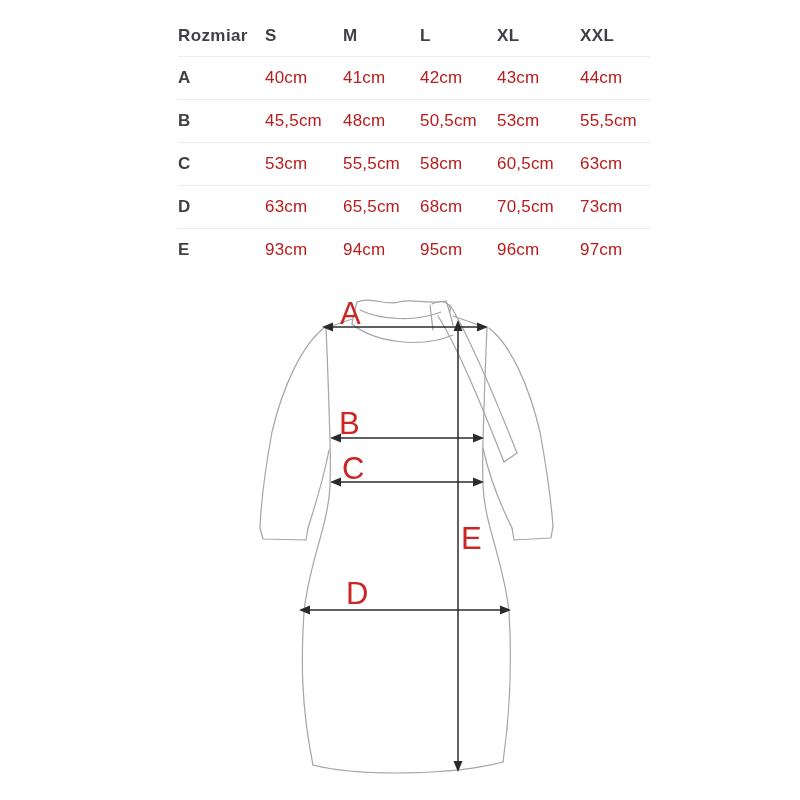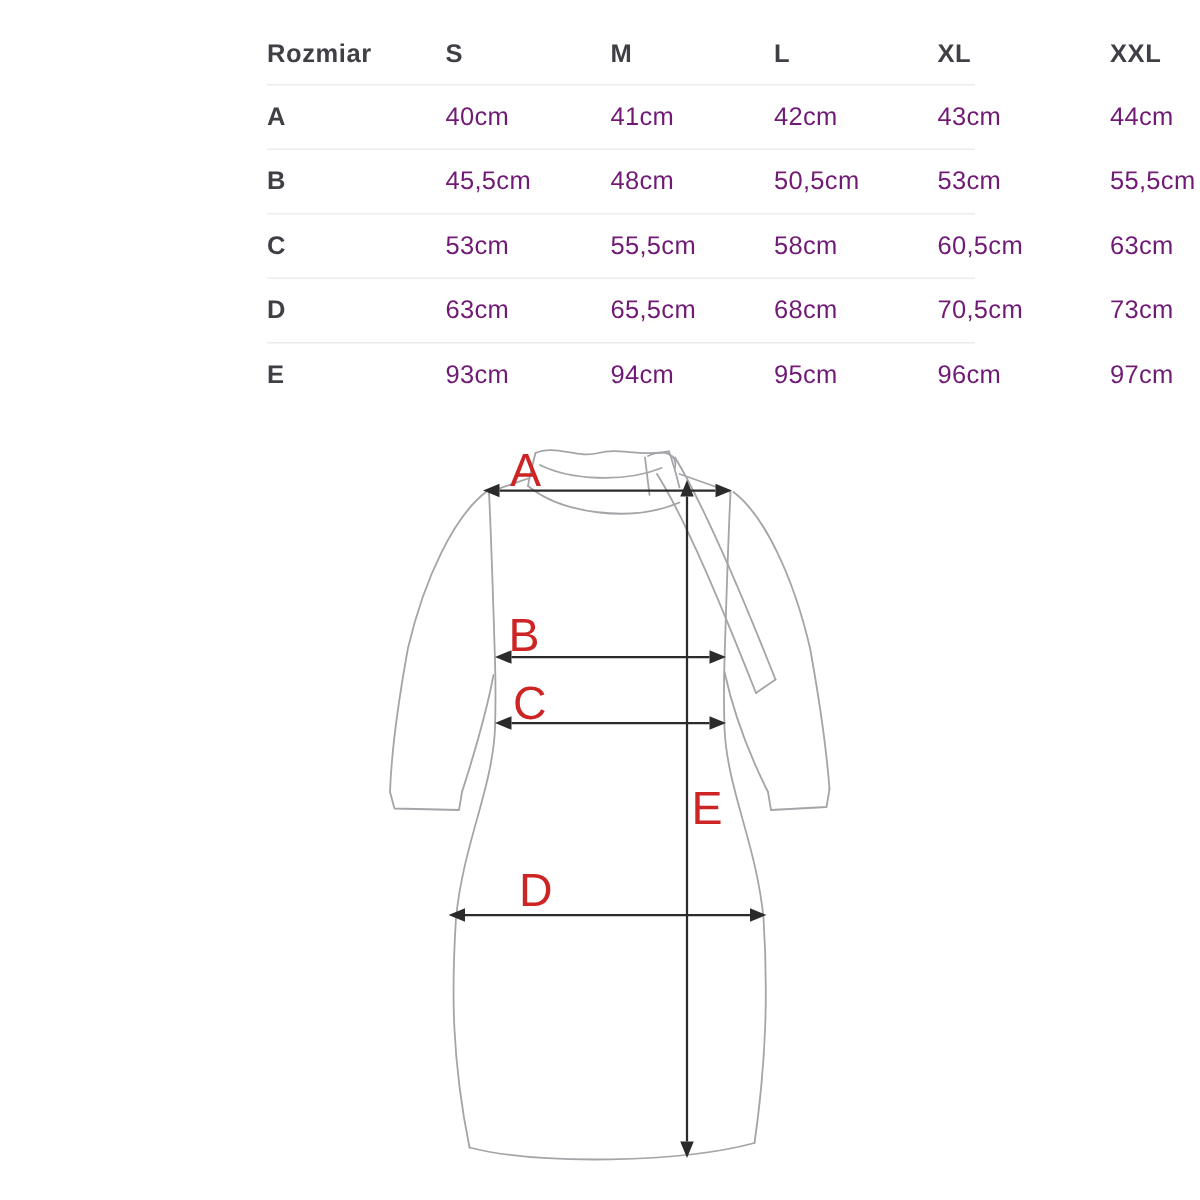--- a/index.html
+++ b/index.html
@@ -2,24 +2,24 @@
 <html><head>
 <meta charset="utf-8">
 <style>
   html,body{margin:0;padding:0;background:#ffffff;}
   body{width:800px;height:800px;font-family:"Liberation Sans",sans-serif;}
   .stage{position:relative;width:800px;height:800px;background:#ffffff;overflow:hidden;}
 
   
   .size-table{position:absolute;left:178px;top:16px;width:472px;}
   .t-row{display:grid;grid-template-columns:87px 78px 77px 77px 83px 70px;
-         align-items:center;height:42px;border-bottom:1px solid #ececec;gap:32px;}
+         align-items:center;height:42px;border-bottom:1px solid #ececec;}
   .t-row.head{height:40px;}
   .t-row:last-child{border-bottom:none;}
-  .cell{font-size:17px;color:#701a75;letter-spacing:.2px;white-space:nowrap;}
+  .cell{font-size:17px;color:#b91c1c;letter-spacing:.2px;white-space:nowrap;}
   .cell.head{font-weight:bold;color:#3f3f46;letter-spacing:.4px;}
   .cell.rowlabel{font-weight:bold;color:#3f3f46;}
 
   
   .diagram-svg{position:absolute;left:0;top:0;width:800px;height:800px;}
   .measure-label{font-family:"Liberation Sans",sans-serif;font-size:31px;}
 </style>
 </head>
 <body>
 

